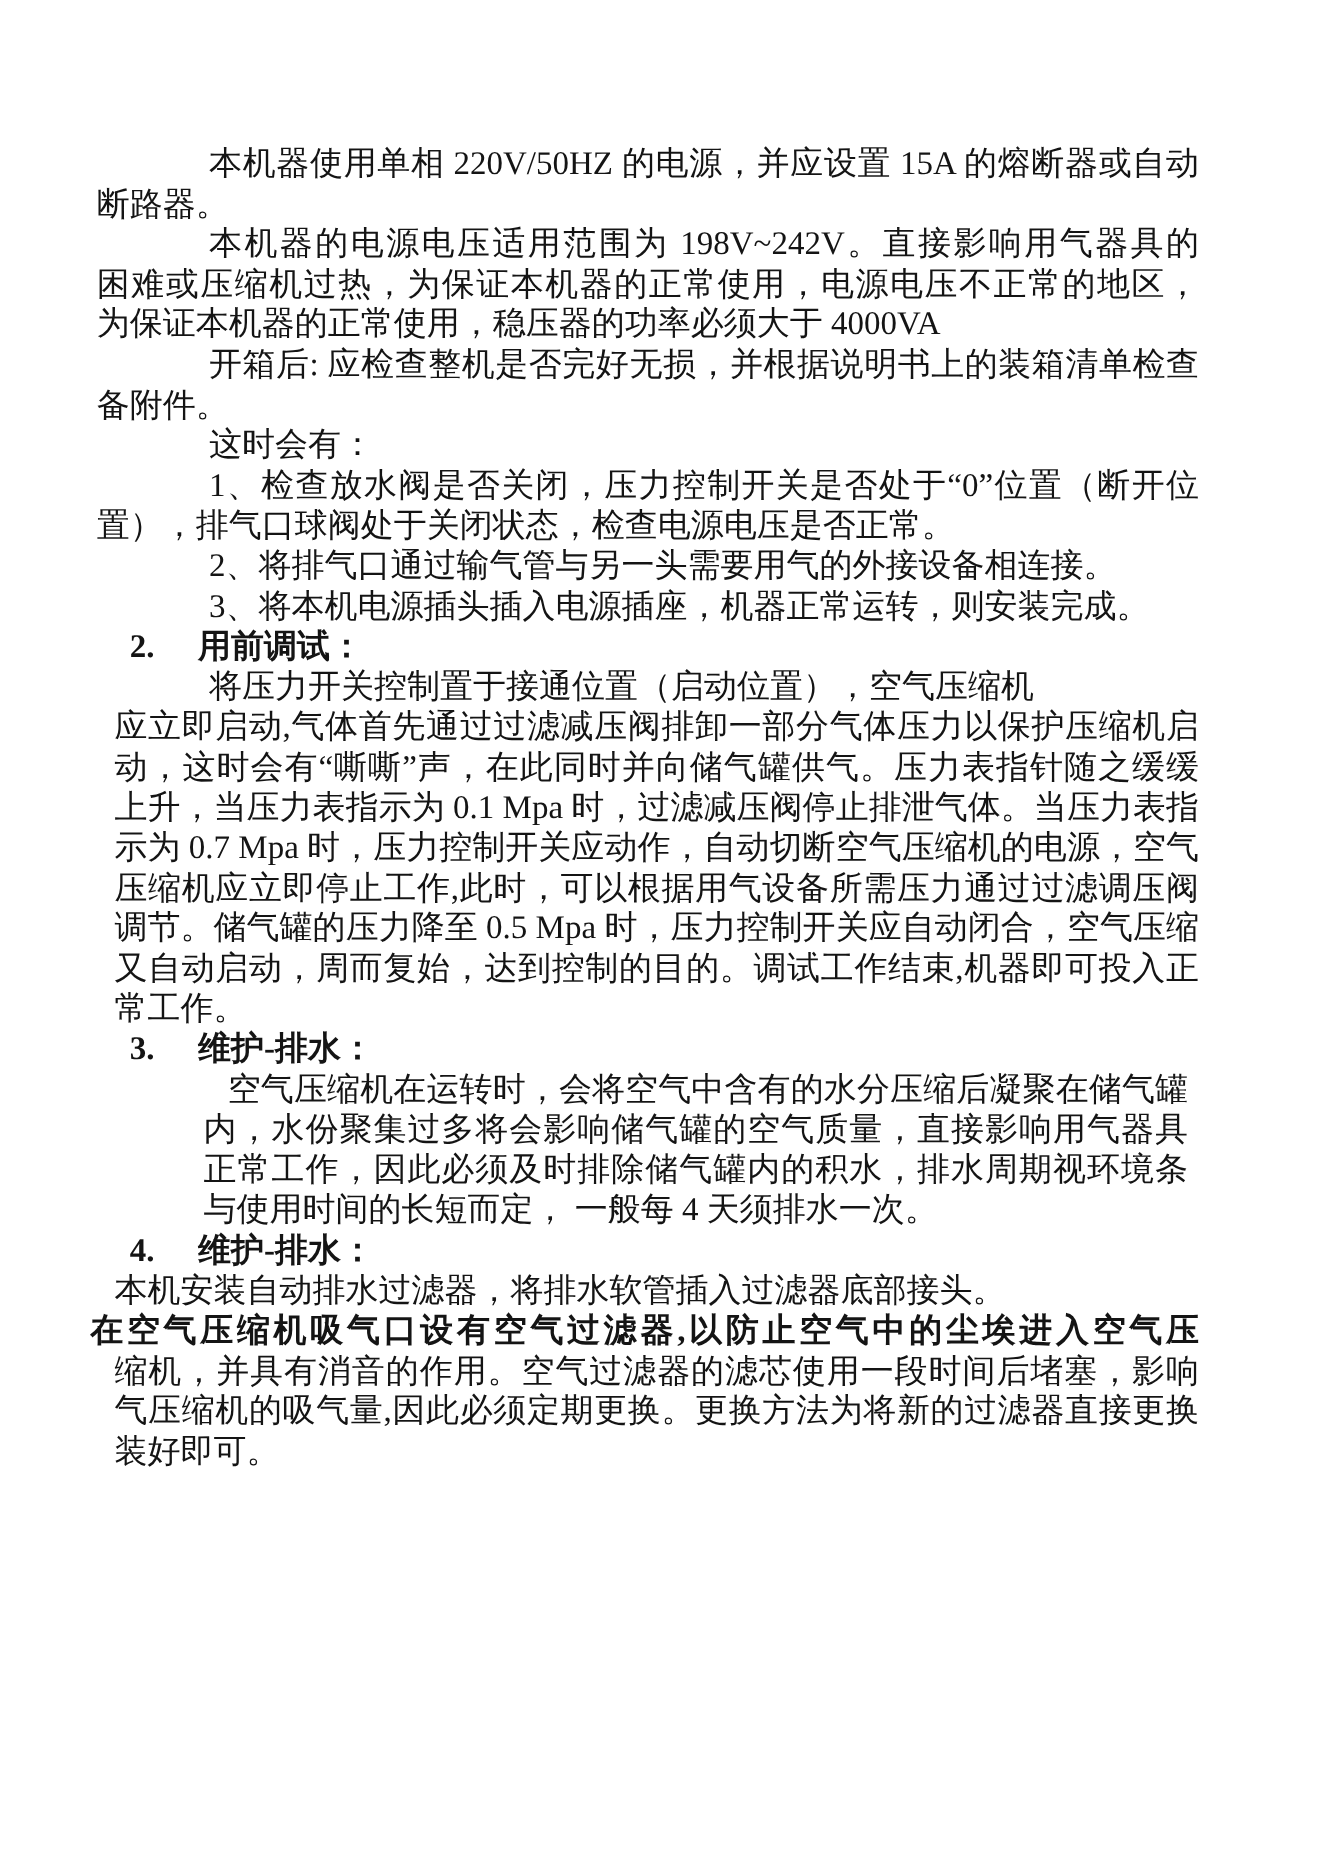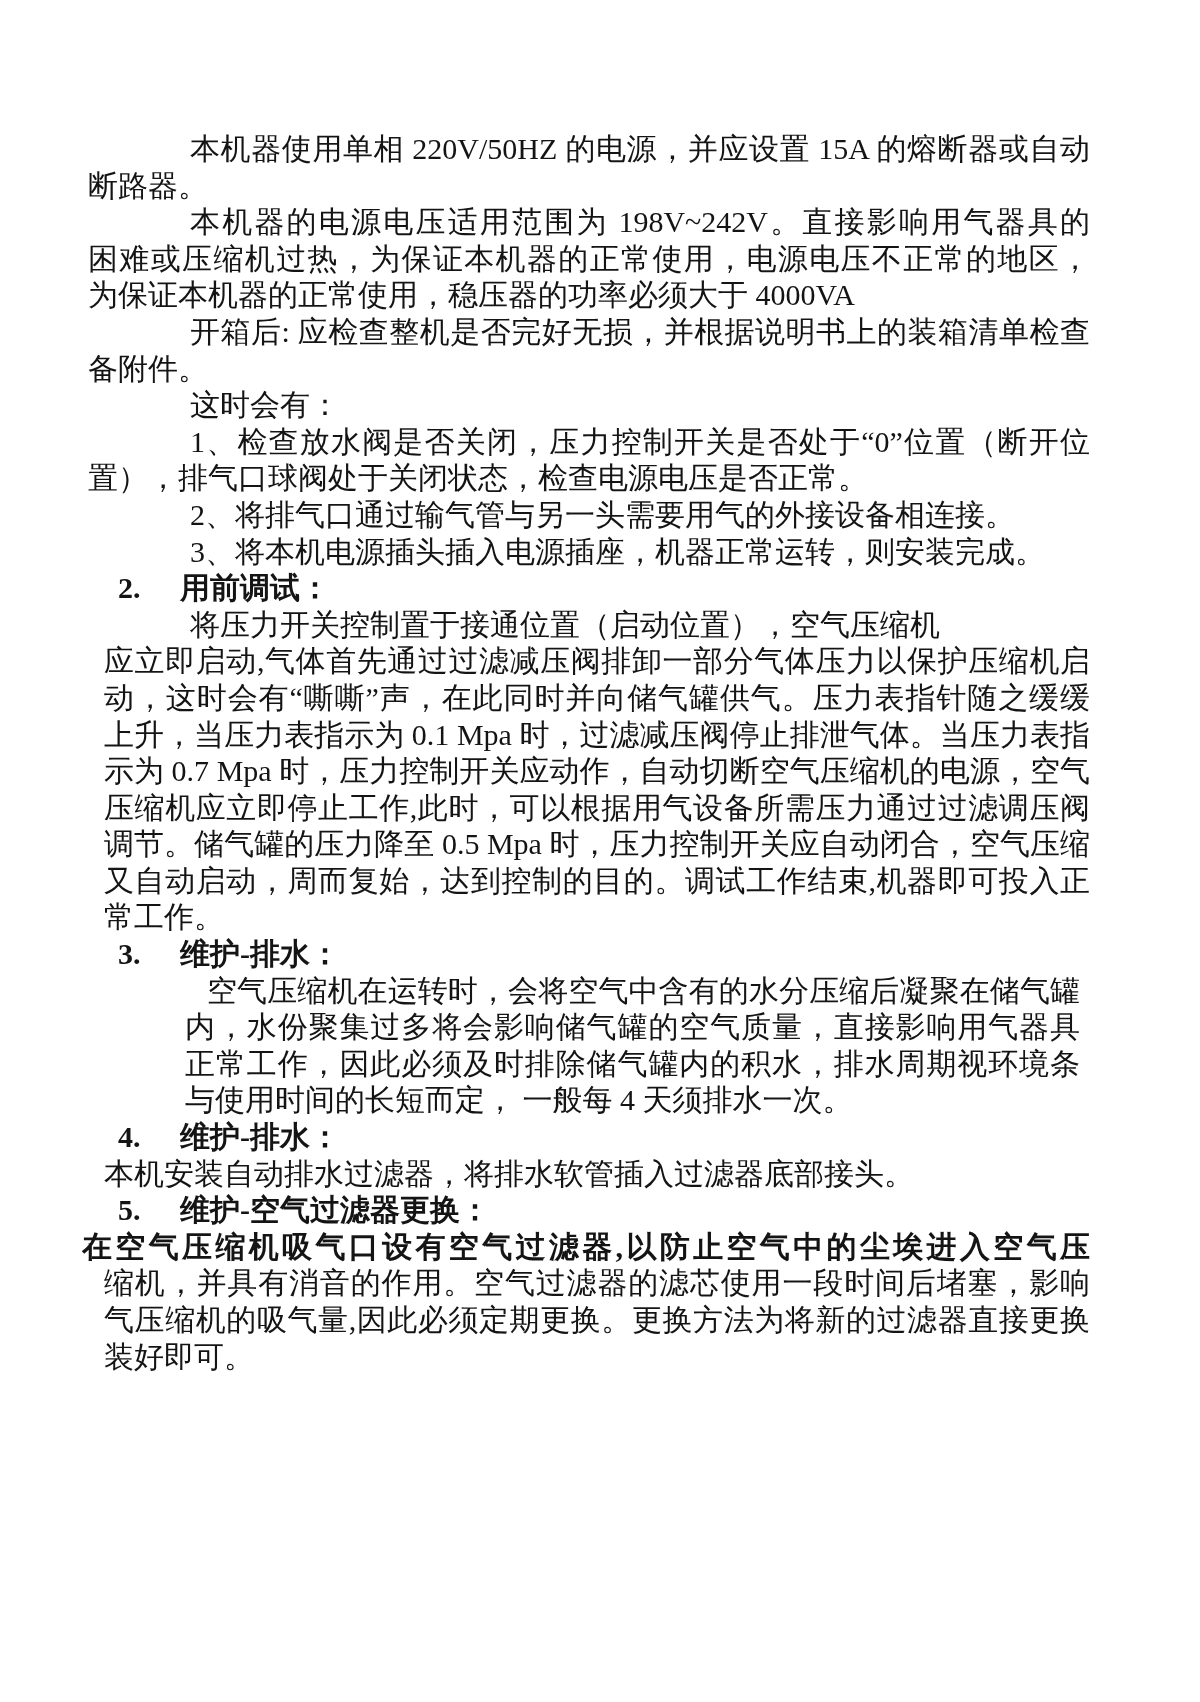--- a/index.html
+++ b/index.html
@@ -97,23 +97,20 @@
     <div class="line mE fill">内，水份聚集过多将会影响储气罐的空气质量，直接影响用气器具的</div>
     <div class="line mE fill">正常工作，因此必须及时排除储气罐内的积水，排水周期视环境条件</div>
     <div class="line mE">与使用时间的长短而定， 一般每 4 天须排水一次。</div>
 
     <div class="line heading">
       <span class="hnum">4.</span><span>维护-排水：</span>
     </div>
 
     <div class="line mA">本机安装自动排水过滤器，将排水软管插入过滤器底部接头。</div>
 
-    <div class="line heading">
-      <span class="hnum">5.</span><span>维护-空气过滤器更换：</span>
-    </div>
 
     <div class="line mG fill">在空气压缩机吸气口设有空气过滤器,以防止空气中的尘埃进入空气压</div>
     <div class="line mA fill">缩机，并具有消音的作用。空气过滤器的滤芯使用一段时间后堵塞，影响空</div>
     <div class="line mA fill">气压缩机的吸气量,因此必须定期更换。更换方法为将新的过滤器直接更换</div>
     <div class="line mA">装好即可。</div>
 
   </div>
 
   <div class="footer">
     <span>南北潮商城</span><span class="sep">|</span><span>www.nbchao.com</span>

